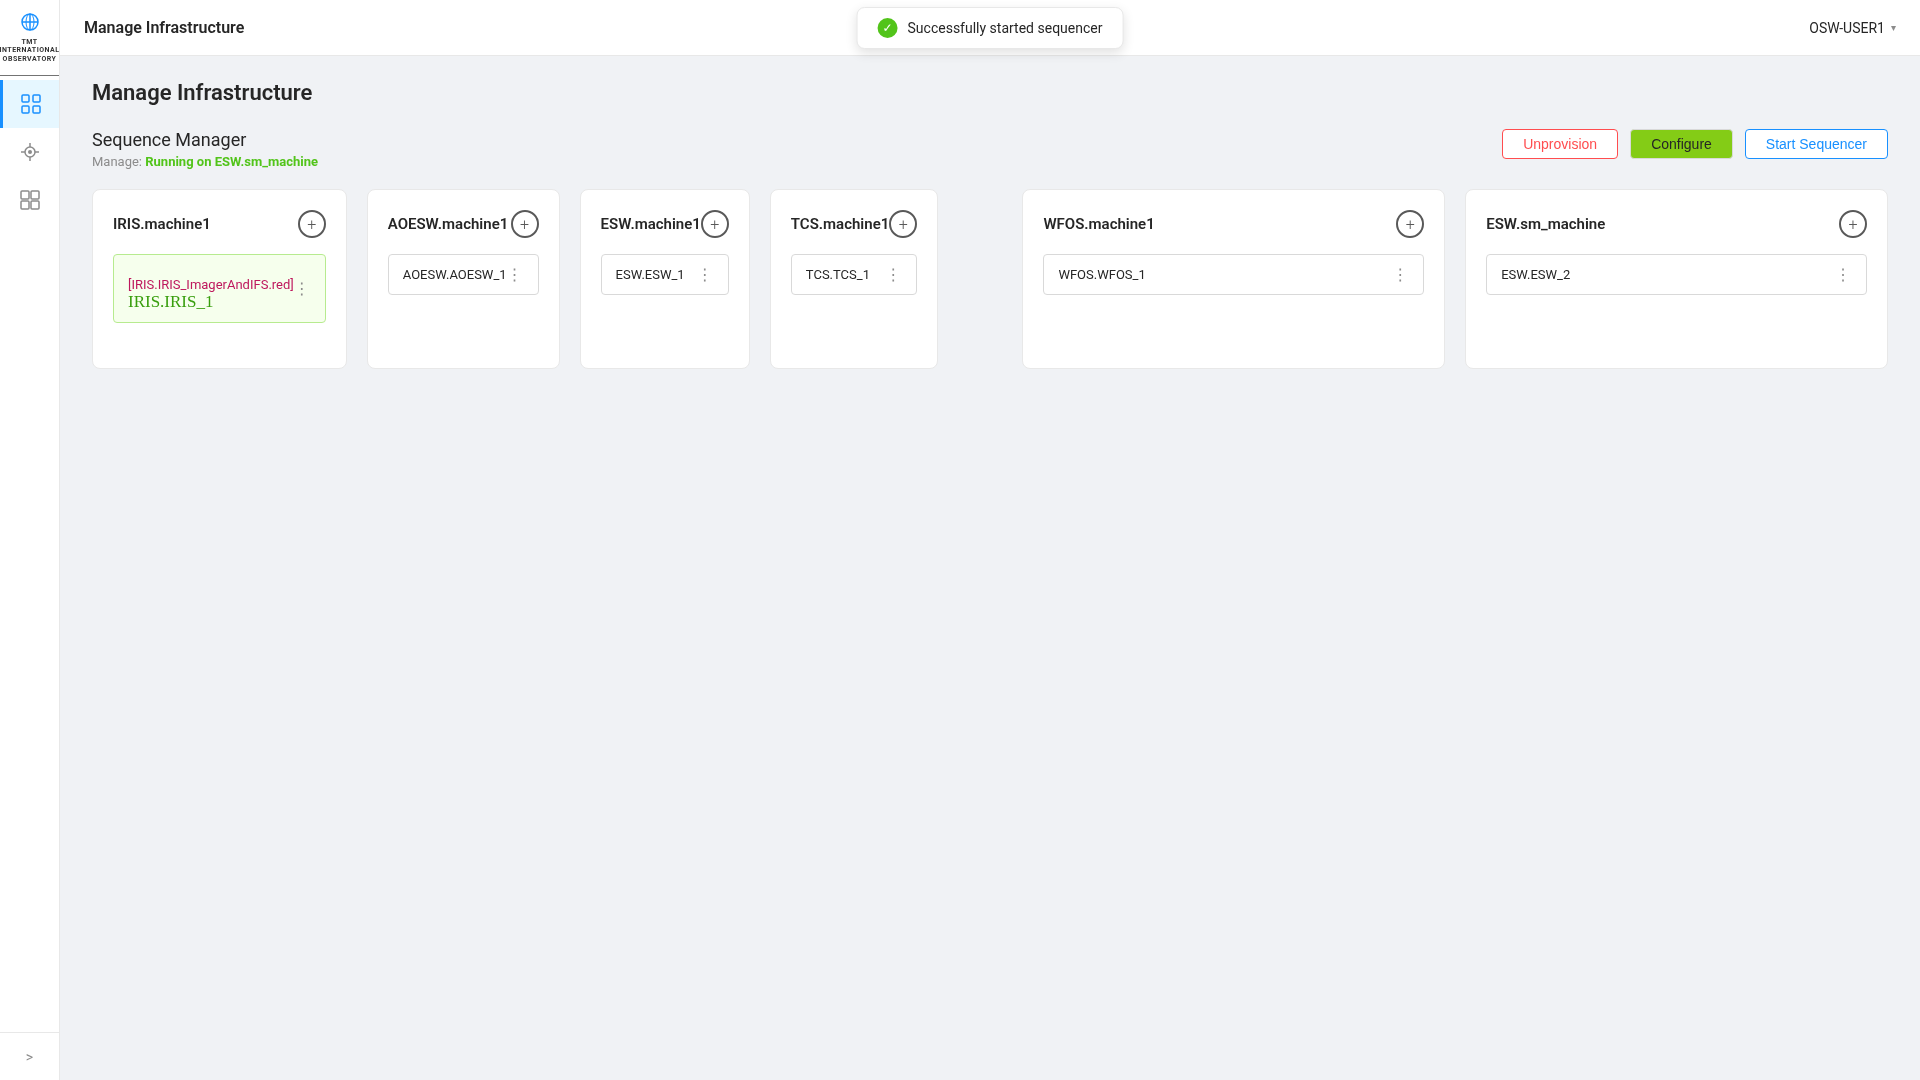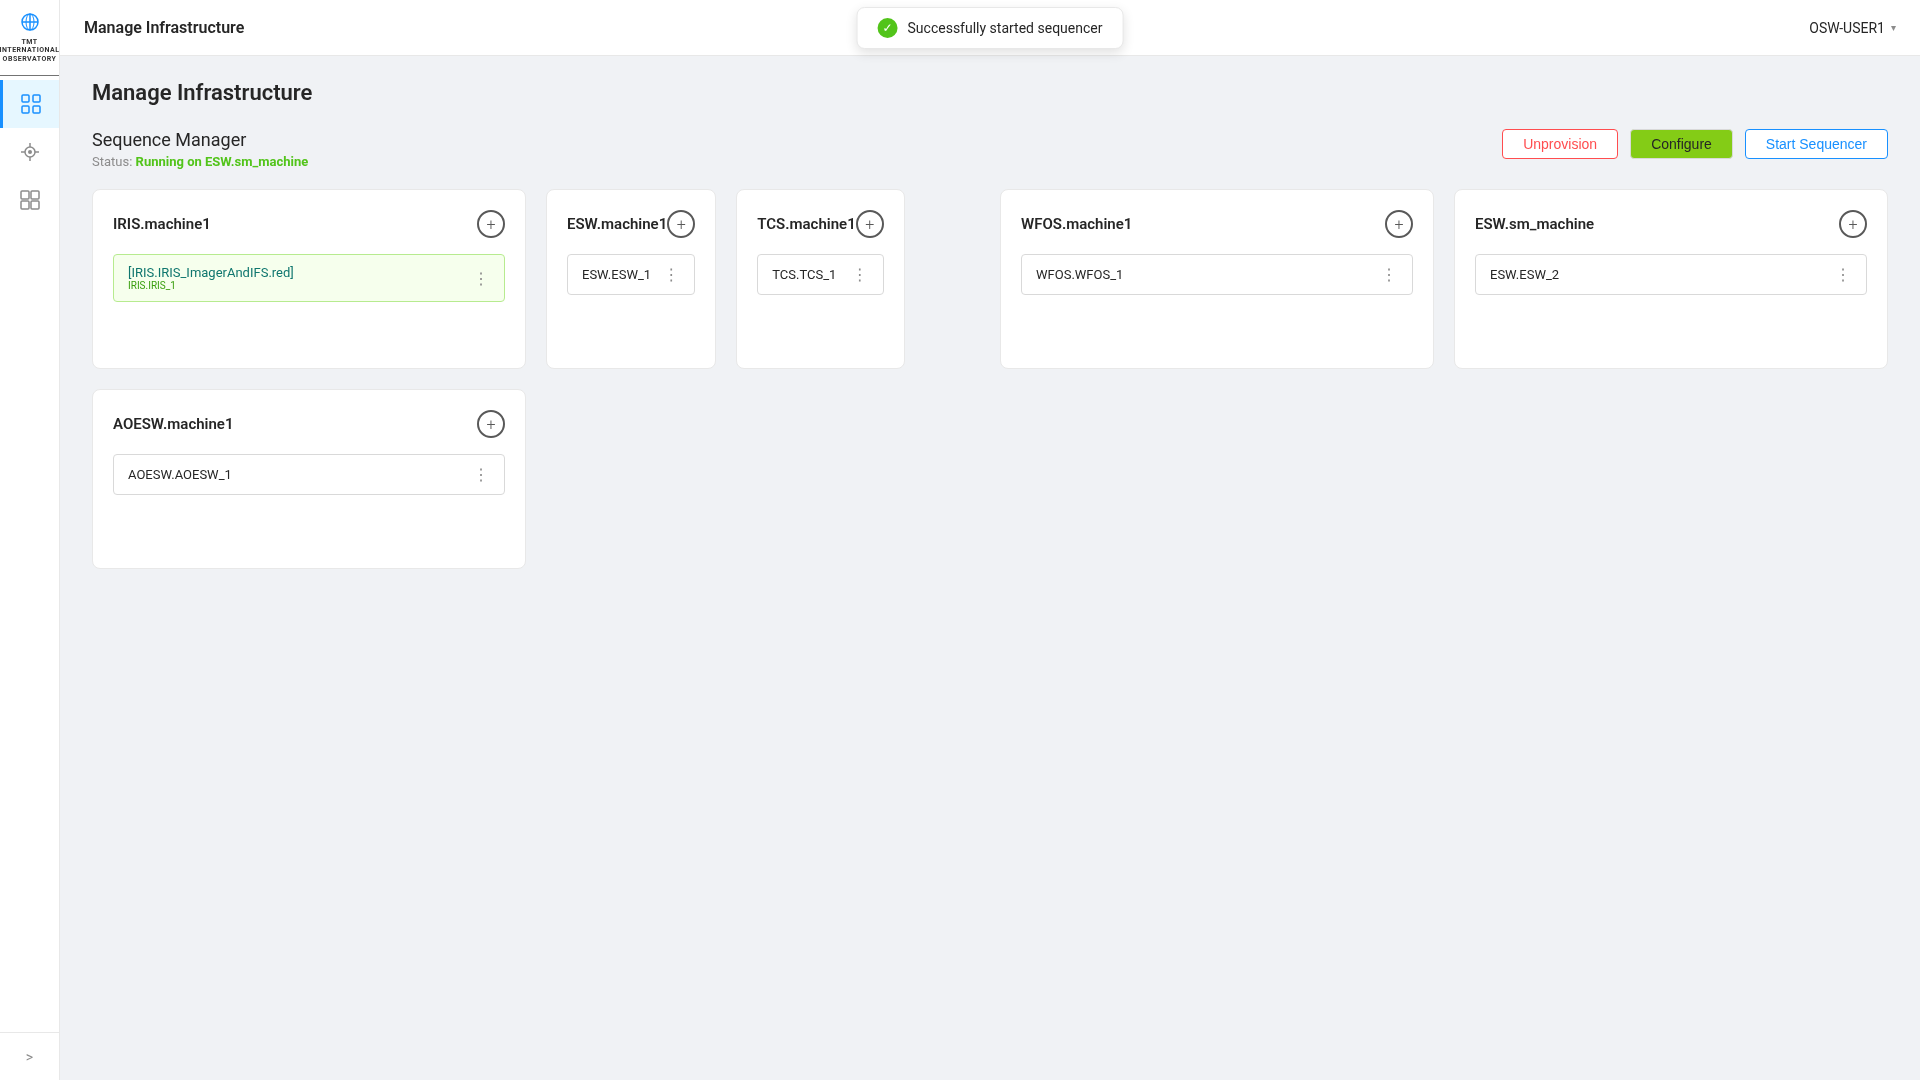--- a/index.html
+++ b/index.html
@@ -254,25 +254,27 @@
     }
     .component-row.highlighted {
       border-color: #b7eb8f;
       background: #f6ffed;
     }
     .component-name {
       font-size: 13px;
       color: #262626;
     }
     .component-name.green {
-      color: #0f766e;
+      color: #be185d;
+      margin-top: 12px;
     }
     .component-sub {
-      font-size: 10px;
+      font-size: 17px;
       color: #389e0d;
+      font-family: Liberation Serif, serif;
     }
     .three-dots {
       color: #8c8c8c;
       cursor: pointer;
       font-size: 16px;
       letter-spacing: 1px;
     }
   </style>
 </head>
 <body>
@@ -341,34 +343,34 @@
     </div>
   </div>
 
   <div class="content">
     <div class="page-title">Manage Infrastructure</div>
 
     <div class="sm-header">
       <div>
         <div class="sm-title">Sequence Manager</div>
         <div class="sm-status">
-          <span>Status:</span>
+          <span>Manage:</span>
           <span class="sm-status-value">Running on ESW.sm_machine</span>
         </div>
       </div>
       <div class="sm-actions">
         <button class="btn btn-unprovision">Unprovision</button>
         <button class="btn btn-configure">Configure</button>
         <button class="btn btn-start">Start Sequencer</button>
       </div>
     </div>
 
     <div style="display: grid; grid-template-columns: repeat(4, 1fr); gap: 20px; align-items: start;">
 
-      <div style="display: flex; flex-direction: column; gap: 20px; justify-content: flex-end;">
+      <div style="display: flex; flex-direction: row; gap: 20px; justify-content: flex-end;">
 
         <div class="machine-card">
           <div class="machine-card-header">
             <span class="machine-name">IRIS.machine1</span>
             <div class="add-icon">+</div>
           </div>
           <div class="component-row highlighted">
             <div>
               <div class="component-name green">[IRIS.IRIS_ImagerAndIFS.red]</div>
               <div class="component-sub">IRIS.IRIS_1</div>

